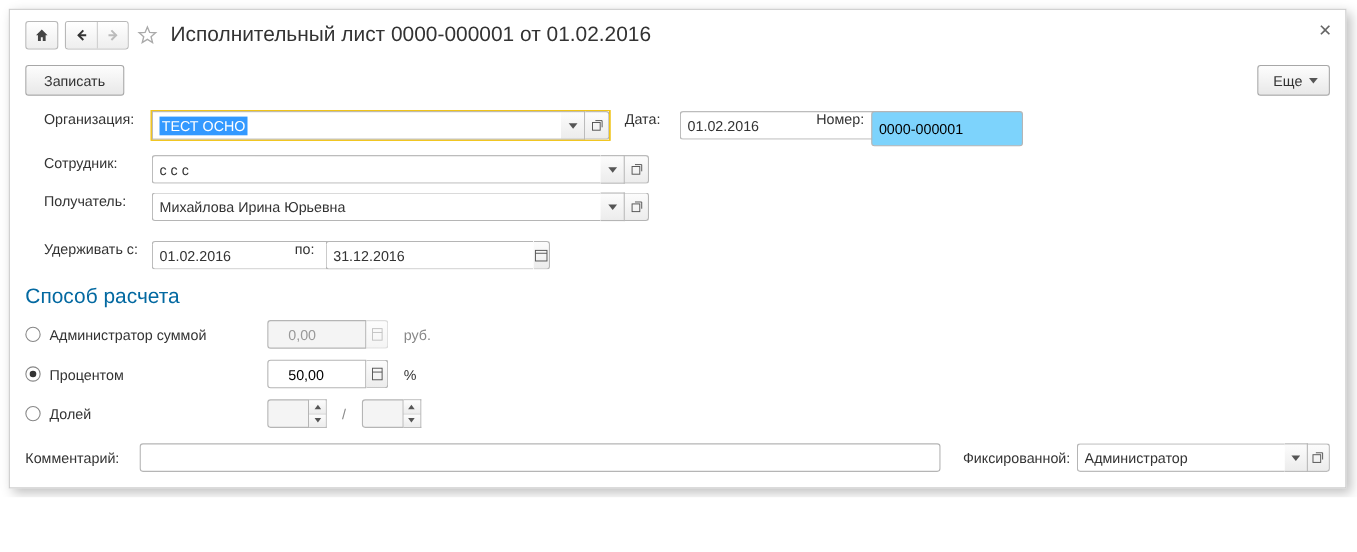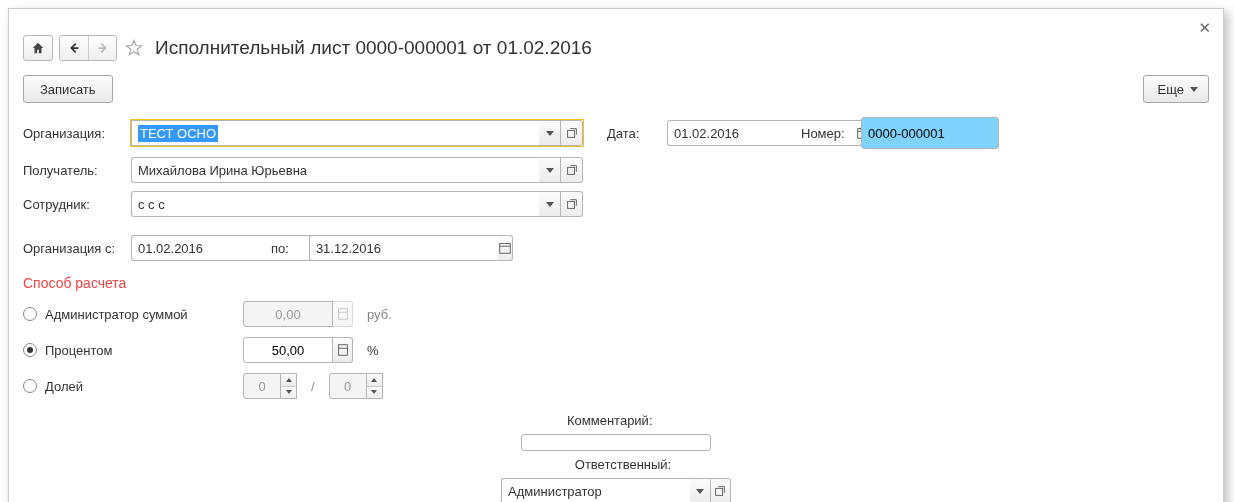--- a/index.html
+++ b/index.html
@@ -17,21 +17,20 @@
     box-shadow: 4px 4px 10px rgba(0,0,0,0.25);
     background: #fff;
     padding: 10px 14px 14px 14px;
     position: relative;
   }
   .header-row {
     display: flex;
     align-items: center;
     gap: 6px;
     margin-bottom: 14px;
-    margin-top: 16px;
   }
   .nav-btn {
     border: 1px solid #b8b8b8;
     background: linear-gradient(#fff,#eee);
     border-radius: 3px;
     height: 26px;
     display: inline-flex;
     align-items: center;
     justify-content: center;
     cursor: pointer;
@@ -99,23 +98,23 @@
     gap:6px;
   }
   .caret-down {
     width: 0; height:0;
     border-left:4px solid transparent;
     border-right:4px solid transparent;
     border-top:5px solid #555;
   }
   .form-row {
     display: flex;
-    align-items: center;
     margin-bottom: 8px;
-    gap: 10px;
+    gap: 0;
+    margin-left: 17px;
   }
   .label {
     min-width: 98px;
     color:#333;
   }
   .label.short { min-width: 50px; }
   .input-group {
     display: inline-flex;
     align-items: stretch;
     height: 26px;
@@ -152,23 +151,23 @@
   .addon.last { border-radius:0 3px 3px 0; }
   .plain-input {
     border:1px solid #b5b5b5;
     height:32px;
     padding:0 6px;
     font-size:13px;
     background:#7dd3fc;
     border-radius:3px;
   }
   .section-title {
-    color: #ef4444;
+    color: #0369a1;
     margin: 14px 0 10px 0;
-    font-size: 14px;
+    font-size: 19px;
   }
   .radio-row {
     display:flex;
     align-items:center;
     margin-bottom:10px;
     gap:8px;
   }
   .radio {
     width:14px;height:14px;
     border:1px solid #888;
@@ -181,22 +180,22 @@
   }
   .radio.checked::after{
     content:"";
     width:6px;height:6px;
     background:#333;
     border-radius:50%;
   }
   .num-input {
     border:1px solid #b5b5b5;
     height:26px;
-    text-align:center;
-    padding:0 6px;
+    text-align:left;
+    padding:0 18px;
     font-size:13px;
     width:90px;
   }
   .num-input.disabled {
     background:#f4f4f4;
     color:#999;
   }
   .spin-btn {
     border:1px solid #b5b5b5;
     border-left:none;
@@ -217,21 +216,20 @@
   }
   .small-spin div{flex:1;display:flex;align-items:center;justify-content:center;background:linear-gradient(#fcfcfc,#ececec);}
   .small-spin div:first-child{border-bottom:1px solid #ccc;}
   .tri-up{width:0;height:0;border-left:3px solid transparent;border-right:3px solid transparent;border-bottom:4px solid #555;}
   .tri-dn{width:0;height:0;border-left:3px solid transparent;border-right:3px solid transparent;border-top:4px solid #555;}
   .footer-row{
     display:flex;
     align-items:center;
     gap:6px;
     margin-top:14px;
-    flex-direction:column;
   }
   .footer-row .text-input{flex:1;}
   .comment-group{display:flex;flex:1;height:26px;}
   .comment-group input{
     flex:1;border:1px solid #b5b5b5;border-radius:3px;padding:0 6px;font-size:13px;
   }
 </style>
 </head>
 <body>
 
@@ -270,21 +268,21 @@
   <div class="toolbar-row">
     <div class="btn">Записать</div>
     <div class="btn btn-more">
       <span>Еще</span>
       <span class="caret-down"></span>
     </div>
   </div>
 
   <div class="form-row">
     <span class="label">Организация:</span>
-    <div class="input-group focused" style="width:452px">
+    <div class="input-group focused" style="width:416px">
       <div class="text-input" style="flex:1;display:flex;align-items:center;">
         <span class="selected-highlight">ТЕСТ ОСНО</span>
       </div>
       <div class="addon">
           <span class="caret-down"></span>
         </div>
       <div class="addon last">
         <svg class="svg-icn" viewBox="0 0 16 16">
             <rect x="3" y="5" width="8" height="8" fill="none" stroke="#555"></rect>
             <path d="M6 3 h7 v7" fill="none" stroke="#555"></path>
@@ -300,56 +298,56 @@
             <rect x="2" y="3" width="12" height="11" fill="none" stroke="#555"></rect>
             <line x1="2" y1="6" x2="14" y2="6" stroke="#555"></line>
             <line x1="5" y1="2" x2="5" y2="4" stroke="#555"></line>
             <line x1="11" y1="2" x2="11" y2="4" stroke="#555"></line>
           </svg>
       </div>
     </div>
 
     <span class="label short" style="margin-left:14px">Номер:</span>
     <input class="plain-input" style="width: 138px;" value="0000-000001">
+  </div>
+
+  <div class="form-row">
+    <span class="label">Сотрудник:</span>
+    <div class="input-group" style="width:452px">
+      <input class="text-input" style="flex: 1 1 0%; border-radius: 3px 0px 0px 3px;" value="с с с">
+      <div class="addon">
+          <span class="caret-down"></span>
+        </div>
+      <div class="addon last">
+        <svg class="svg-icn" viewBox="0 0 16 16">
+            <rect x="3" y="5" width="8" height="8" fill="none" stroke="#555"></rect>
+            <path d="M6 3 h7 v7" fill="none" stroke="#555"></path>
+          </svg>
+      </div>
+    </div>
   </div>
 
   <div class="form-row">
     <span class="label">Получатель:</span>
     <div class="input-group" style="width:452px">
       <input class="text-input" style="flex: 1 1 0%; border-radius: 3px 0px 0px 3px;" value="Михайлова Ирина Юрьевна">
       <div class="addon">
           <span class="caret-down"></span>
         </div>
       <div class="addon last">
         <svg class="svg-icn" viewBox="0 0 16 16">
             <rect x="3" y="5" width="8" height="8" fill="none" stroke="#555"></rect>
             <path d="M6 3 h7 v7" fill="none" stroke="#555"></path>
           </svg>
       </div>
     </div>
   </div>
 
-  <div class="form-row">
-    <span class="label">Сотрудник:</span>
-    <div class="input-group" style="width:452px">
-      <input class="text-input" style="flex: 1 1 0%; border-radius: 3px 0px 0px 3px;" value="с с с">
-      <div class="addon">
-          <span class="caret-down"></span>
-        </div>
-      <div class="addon last">
-        <svg class="svg-icn" viewBox="0 0 16 16">
-            <rect x="3" y="5" width="8" height="8" fill="none" stroke="#555"></rect>
-            <path d="M6 3 h7 v7" fill="none" stroke="#555"></path>
-          </svg>
-      </div>
-    </div>
-  </div>
-
   <div class="form-row" style="margin-top:18px">
-    <span class="label">Организация с:</span>
+    <span class="label">Удерживать с:</span>
     <div class="input-group" style="width:120px">
       <input class="text-input" style="flex: 1 1 0%; border-radius: 3px 0px 0px 3px;" value="01.02.2016">
       <div class="addon last">
         <svg class="svg-icn" viewBox="0 0 16 16">
             <rect x="2" y="3" width="12" height="11" fill="none" stroke="#555"></rect>
             <line x1="2" y1="6" x2="14" y2="6" stroke="#555"></line>
           </svg>
       </div>
     </div>
     <span style="margin:0 10px">по:</span>
@@ -422,21 +420,21 @@
           </div>
       </div>
     </div>
   </div>
 
   <div class="footer-row">
     <span class="label">Комментарий:</span>
     <div class="comment-group">
       <input value="" style="">
     </div>
-    <span style="margin-left:14px">Ответственный:</span>
+    <span style="margin-left:14px">Фиксированной:</span>
     <div class="input-group" style="width:230px">
       <input class="text-input" style="flex: 1 1 0%; border-radius: 3px 0px 0px 3px;" value="Администратор">
       <div class="addon">
           <span class="caret-down"></span>
         </div>
       <div class="addon last">
         <svg class="svg-icn" viewBox="0 0 16 16">
             <rect x="3" y="5" width="8" height="8" fill="none" stroke="#555"></rect>
             <path d="M6 3 h7 v7" fill="none" stroke="#555"></path>
           </svg>

